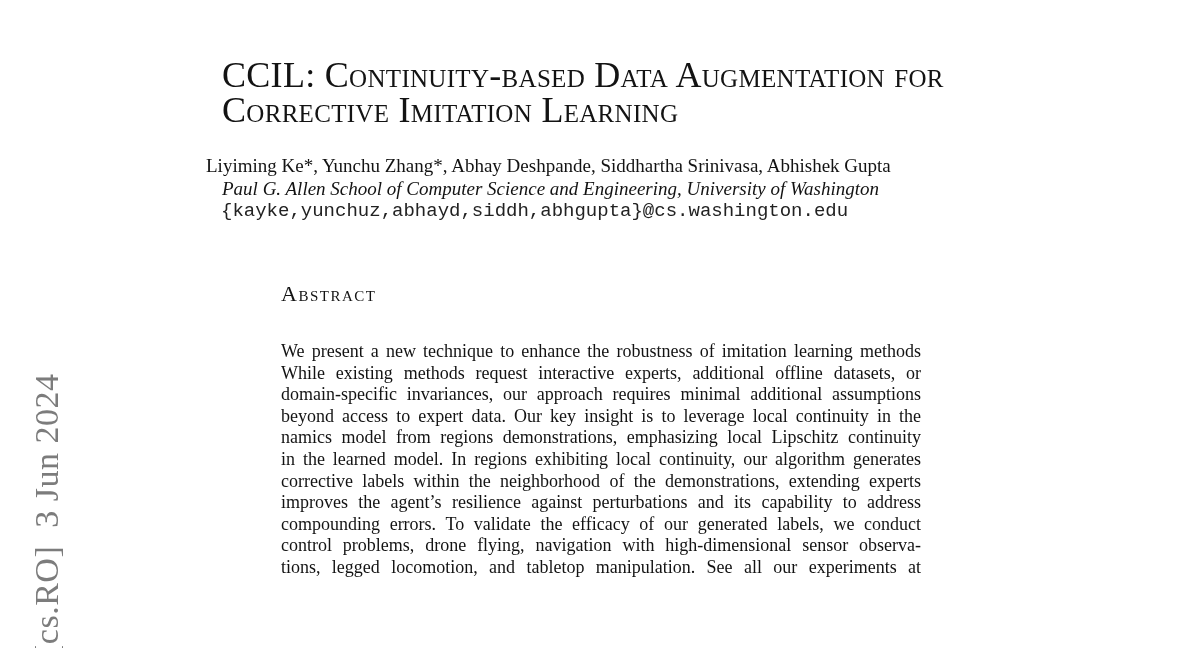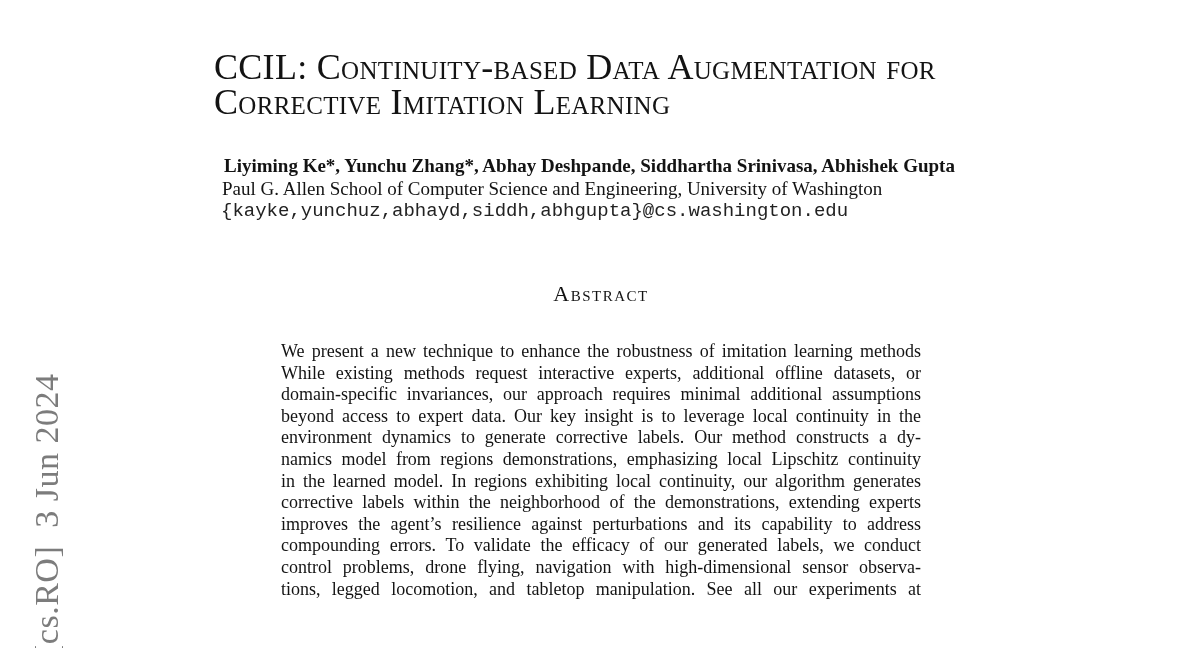--- a/index.html
+++ b/index.html
@@ -22,60 +22,60 @@
     font-size: 34px;
     letter-spacing: 0.5px;
     color: #7c7c7c;
     white-space: pre;
   }
 
   
   .title {
     position: absolute;
     left: 210px; top: 46px;
-    margin: 4px;
+    margin: 12px;
     font-size: 36px;
     font-weight: normal;
     font-variant: small-caps;
     letter-spacing: 0.3px;
     line-height: 35px;
     color: #131313;
   }
   .title .tline { display: block; white-space: nowrap; }
 
   
   .authors {
     position: absolute;
-    left: 224px; top: 155px;
+    left: 206px; top: 155px;
     font-size: 19px;
-    font-weight: bold;
+    font-weight: normal;
     white-space: nowrap;
   }
   .affiliation {
     position: absolute;
     left: 222px; top: 178px;
     font-size: 19px;
     white-space: nowrap;
+    font-style: italic;
   }
   .email {
     position: absolute;
     left: 221px; top: 200px;
     font-family: "Liberation Mono", "DejaVu Sans Mono", monospace;
     font-size: 19px;
     color: #222222;
     white-space: pre;
     text-align: center;
   }
 
   
   .abstract-heading {
     position: absolute;
     left: 281px; top: 281px;
     width: 640px;
-    text-align: center;
     font-size: 22px;
     font-variant: small-caps;
     letter-spacing: 1.5px;
   }
   .abstract-body {
     position: absolute;
     left: 281px; top: 341px;
     width: 640px;
     font-size: 18px;
     line-height: 21.6px;
@@ -102,21 +102,20 @@
 <div class="affiliation">Paul G. Allen School of Computer Science and Engineering, University of Washington</div>
 <div class="email">{kayke,yunchuz,abhayd,siddh,abhgupta}@cs.washington.edu</div>
 
 <div class="abstract-heading">Abstract</div>
 
 <div class="abstract-body">
   <div class="abstract-line">We present a new technique to enhance the robustness of imitation learning methods</div>
   <div class="abstract-line">While existing methods request interactive experts, additional offline datasets, or</div>
   <div class="abstract-line">domain-specific invariances, our approach requires minimal additional assumptions</div>
   <div class="abstract-line">beyond access to expert data. Our key insight is to leverage local continuity in the</div>
-  <div class="abstract-line">environment dynamics to generate corrective labels. Our method constructs a dy-</div>
   <div class="abstract-line">namics model from regions demonstrations, emphasizing local Lipschitz continuity</div>
   <div class="abstract-line">in the learned model. In regions exhibiting local continuity, our algorithm generates</div>
   <div class="abstract-line">corrective labels within the neighborhood of the demonstrations, extending experts</div>
   <div class="abstract-line">improves the agent’s resilience against perturbations and its capability to address</div>
   <div class="abstract-line">compounding errors. To validate the efficacy of our generated labels, we conduct</div>
   <div class="abstract-line">control problems, drone flying, navigation with high-dimensional sensor observa-</div>
   <div class="abstract-line">tions, legged locomotion, and tabletop manipulation. See all our experiments at</div>
 </div>
 
 </body></html>

